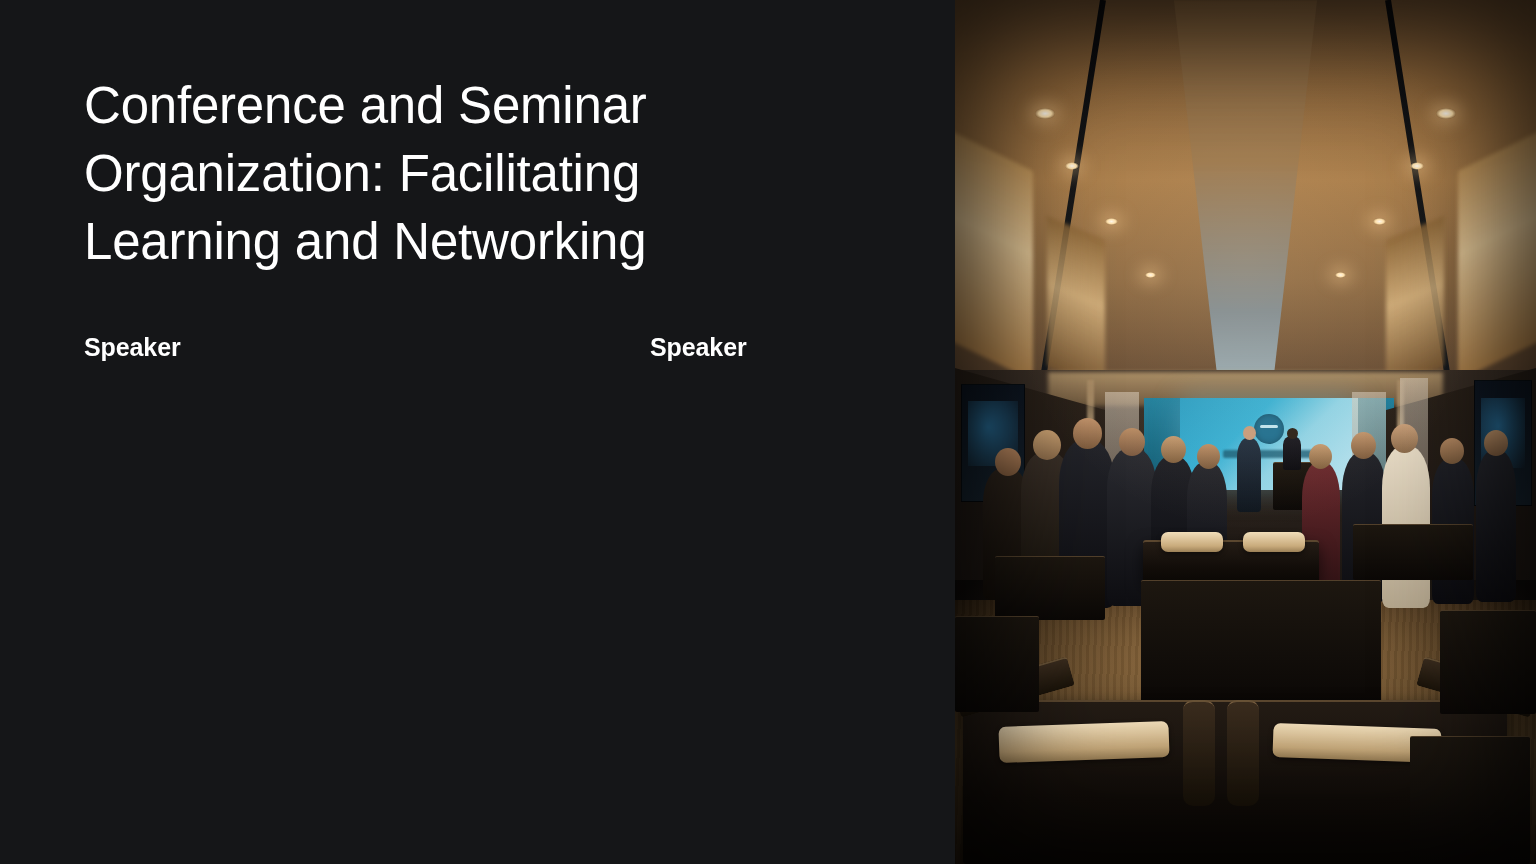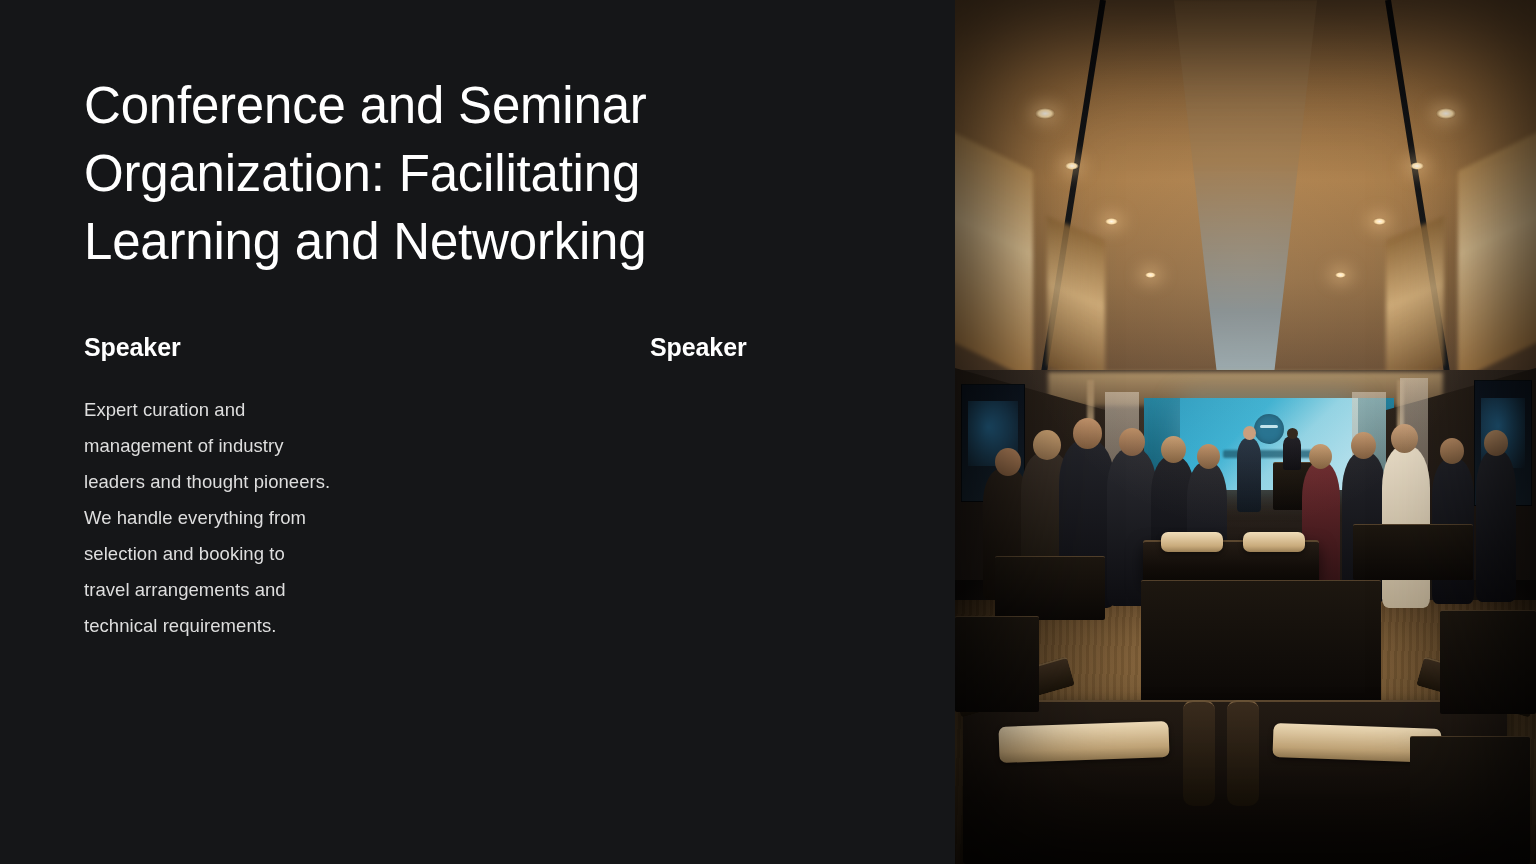--- a/index.html
+++ b/index.html
@@ -227,21 +227,20 @@
   <div class="left-pane">
 
     <h1 class="slide-title">Conference and Seminar
 Organization: Facilitating
 Learning and Networking</h1>
 
     <div class="columns">
 
       <div class="col">
         <div class="col-heading">Speaker</div>
-        <div class="col-body">Expert curation and management of industry leaders and thought pioneers. We handle everything from selection and booking to travel arrangements and technical requirements.</div>
       </div>
 
       <div class="col">
       </div>
 
       <div class="col">
         <div class="col-heading">Speaker</div>
       </div>
 
     </div>

